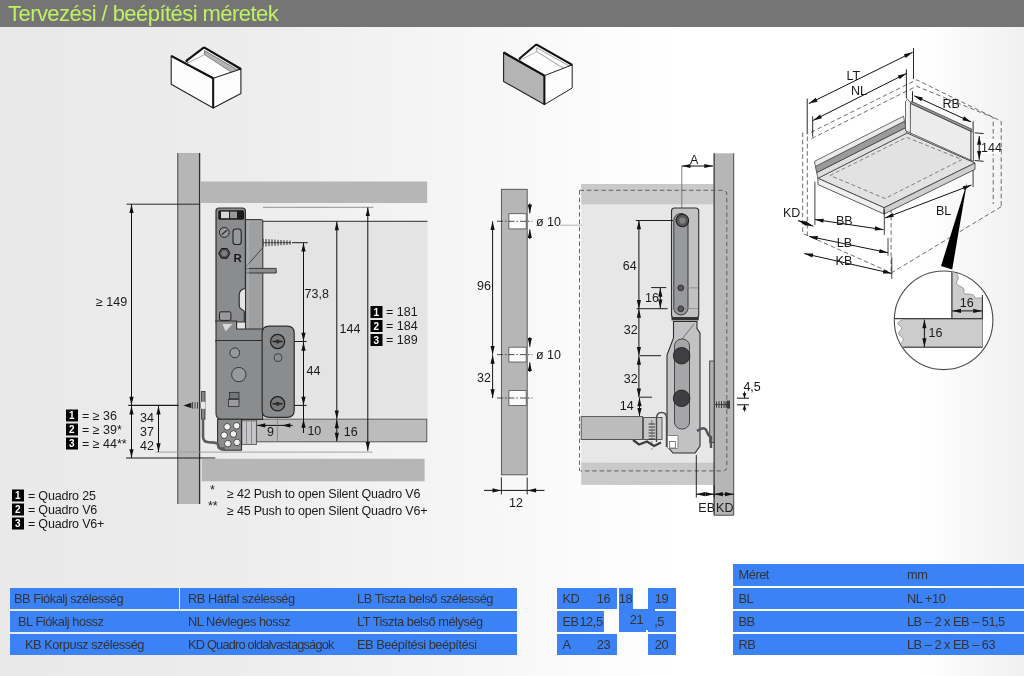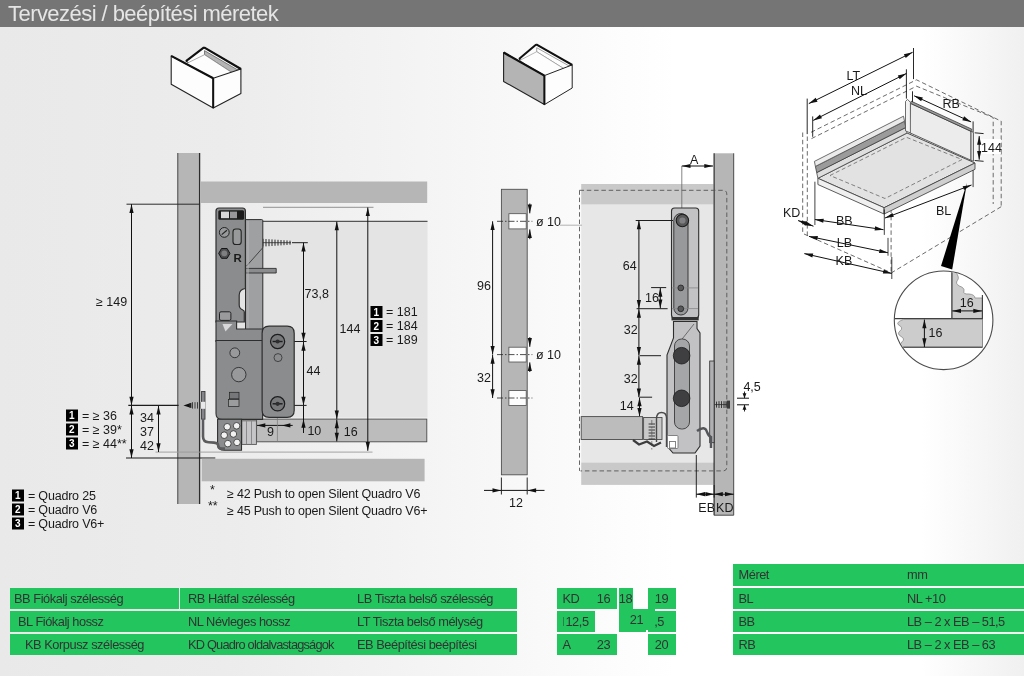--- a/index.html
+++ b/index.html
@@ -1,19 +1,19 @@
 <!DOCTYPE html>
 <html><head>
 <meta charset="utf-8">
 <style>
 html,body{margin:0;padding:0;width:1024px;height:676px;overflow:hidden}
 body{font-family:"Liberation Sans",sans-serif;background:linear-gradient(90deg,#e9e9e9 0%,#ececec 22%,#f7f7f7 48%,#ffffff 66%,#ffffff 90%,#f0f0f0 100%);position:relative}
-.hdr{position:absolute;left:0;top:0;width:1024px;height:27px;background:#757575;color:#e5e5e5;font-size:22px;line-height:27px;padding-left:8px;box-sizing:border-box;letter-spacing:-0.55px}
+.hdr{position:absolute;left:0;top:0;width:1024px;height:27px;background:#757575;color:#bef264;font-size:22px;line-height:27px;padding-left:8px;box-sizing:border-box;letter-spacing:-0.55px}
 .tbl{position:absolute;font-size:12.8px;color:#333;letter-spacing:-0.45px}
-.cell{position:absolute;background:#22c55e;line-height:21px;height:21px;white-space:nowrap;overflow:hidden}
+.cell{position:absolute;background:#3b82f6;line-height:21px;height:21px;white-space:nowrap;overflow:hidden}
 svg{position:absolute;left:0;top:0}
 text{font-family:"Liberation Sans",sans-serif;fill:#1a1a1a}
 .dim{font-size:12.5px}
 .leg{font-size:12.5px;letter-spacing:-0.2px}
 </style>
 </head>
 <body>
 
 <div class="hdr">Tervezési / beépítési méretek</div>
 <svg width="1024" height="676" viewBox="0 0 1024 676">
@@ -520,21 +520,21 @@
 <div class="cell" style="left:180px;top:633.5px;width:164px;padding-left:8px;letter-spacing:-0.8px">KD Quadro oldalvastagságok</div>
 <div class="cell" style="left:349px;top:633.5px;width:160px;padding-left:8px">EB Beépítési beépítési</div>
 </div>
 
 <div class="tbl" id="tmid">
 <div class="cell" style="left:556.5px;top:587.5px;width:32px;padding-left:6px">KD</div>
 <div class="cell" style="left:590.5px;top:587.5px;width:26px;text-align:center">16</div>
 <div class="cell" style="left:618.5px;top:587.5px;width:14px;text-align:center">18</div>
 <div class="cell" style="left:647.5px;top:587.5px;width:28px;text-align:center">19</div>
 <div class="cell" style="left:556.5px;top:610.5px;width:32px;padding-left:6px">EB</div>
-<div class="cell" style="left:564px;top:610.5px;width:26px;text-align:center">12,5</div>
+<div class="cell" style="left:578px;top:610.5px;width:26px;text-align:center">12,5</div>
 <div class="cell" style="left:618.5px;top:610.5px;width:27px;text-align:center">10,5</div>
 <div class="cell" style="left:647.5px;top:610.5px;width:28px;text-align:left">9,5</div>
 <div class="cell" style="left:556.5px;top:633.5px;width:32px;padding-left:6px">A</div>
 <div class="cell" style="left:590.5px;top:633.5px;width:26px;text-align:center">23</div>
 <div class="cell" style="left:618.5px;top:609px;width:36px;text-align:center">21</div>
 <div class="cell" style="left:647.5px;top:633.5px;width:28px;text-align:center">20</div>
 </div>
 
 <div class="tbl" id="tright">
 <div class="cell" style="left:732.5px;top:563.5px;width:166px;padding-left:6px;height:22.5px;line-height:22.5px">Méret</div>

